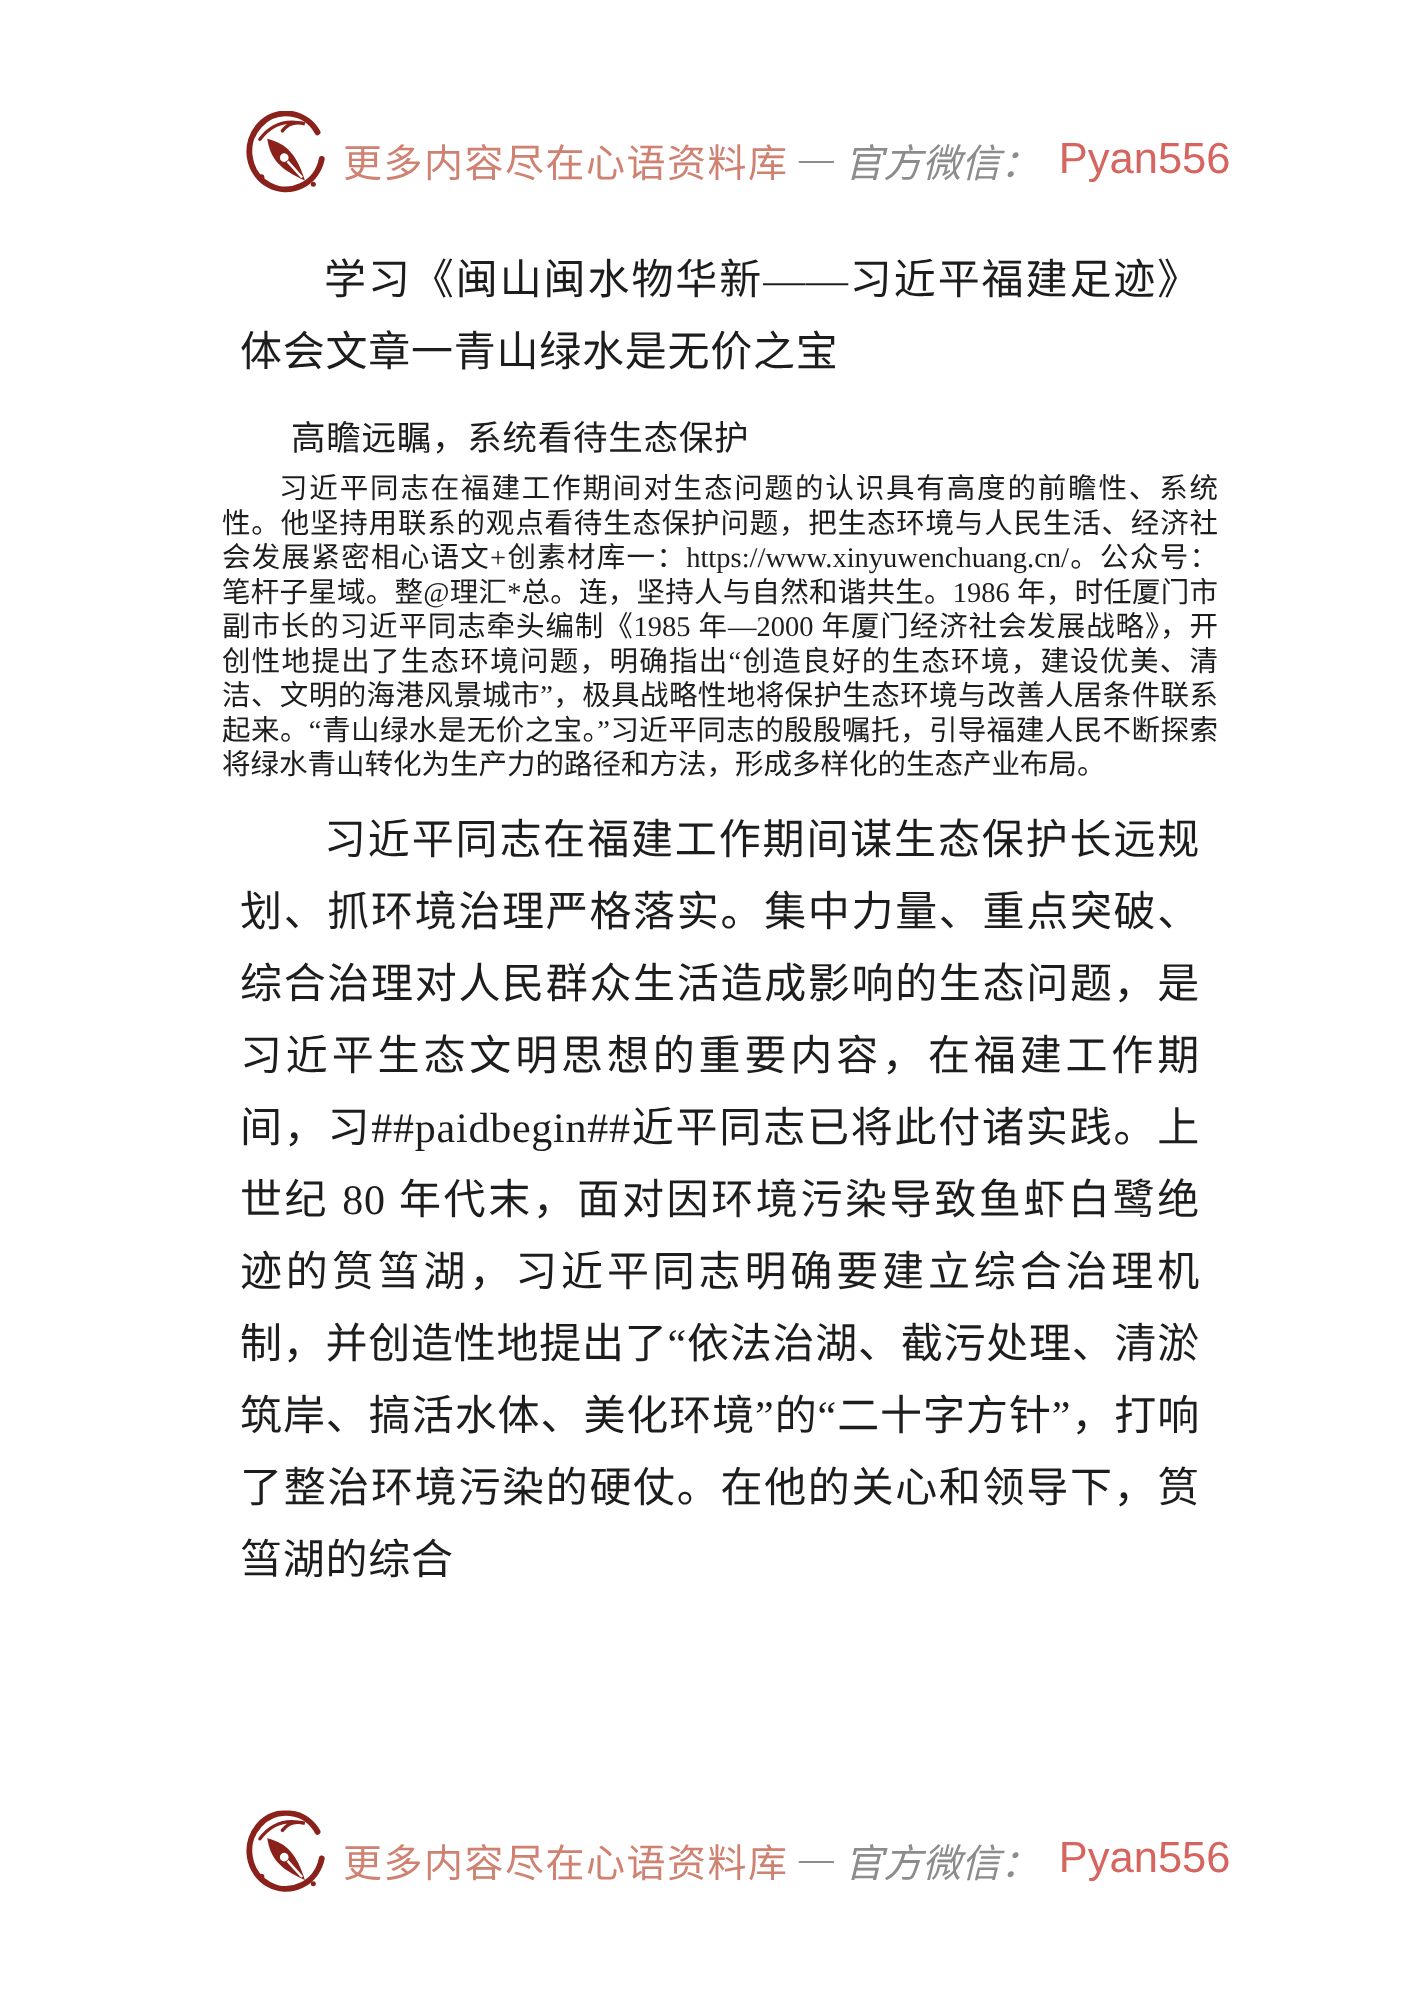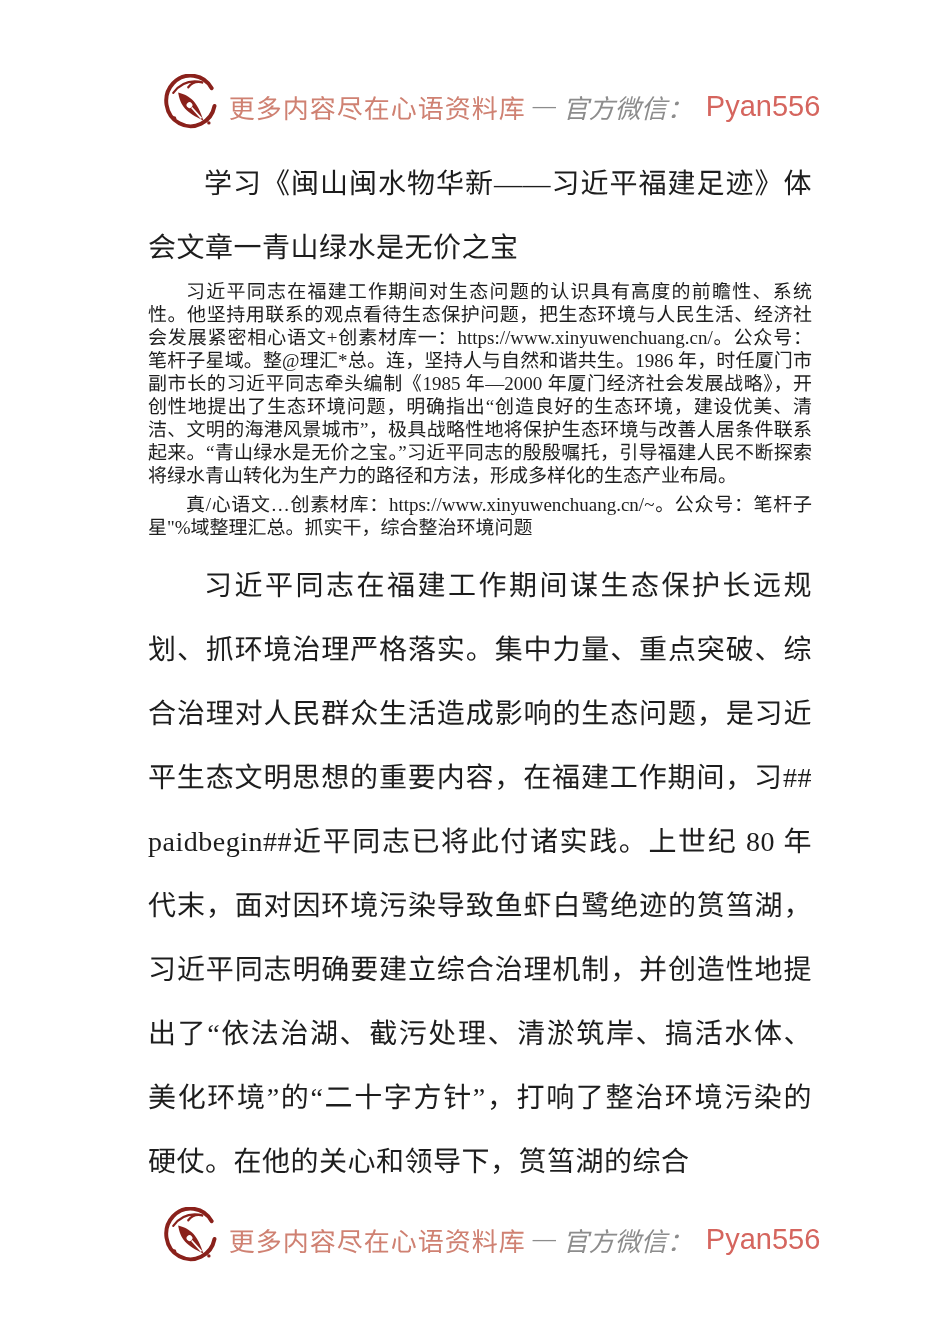--- a/index.html
+++ b/index.html
@@ -46,23 +46,23 @@
     white-space: nowrap;
   }
   
   .content {
     position: absolute;
     top: 152px;
     left: 148px;
     width: 664px;
   }
   .para-big {
-    margin: 0;
+    margin: 12px;
     font-size: 28px;
-    line-height: 64px;
+    line-height: 48px;
     text-align: justify;
     text-indent: 2em;
     word-break: break-all;
     letter-spacing: 0.5px;
   }
   .section-heading {
     margin: 3px 0 1px 0;
     font-size: 23px;
     line-height: 42px;
     text-indent: 2em;
@@ -99,22 +99,22 @@
       </svg>
     </span>
     <span class="wm-brand">更多内容尽在心语资料库</span>
     <span class="wm-sep">—</span>
     <span class="wm-label">官方微信：</span>
     <span class="wm-id">Pyan556</span>
   </div>
 
   <div class="content">
     <p class="para-big">学习《闽山闽水物华新——习近平福建足迹》体会文章一青山绿水是无价之宝</p>
+    <p class="section-heading">高瞻远瞩，系统看待生态保护</p>
     <p class="para-small">习近平同志在福建工作期间对生态问题的认识具有高度的前瞻性、系统性。他坚持用联系的观点看待生态保护问题，把生态环境与人民生活、经济社会发展紧密相心语文+创素材库一：https://www.xinyuwenchuang.cn/。公众号：笔杆子星域。整@理汇*总。连，坚持人与自然和谐共生。1986 年，时任厦门市副市长的习近平同志牵头编制《1985 年—2000 年厦门经济社会发展战略》，开创性地提出了生态环境问题，明确指出“创造良好的生态环境，建设优美、清洁、文明的海港风景城市”，极具战略性地将保护生态环境与改善人居条件联系起来。“青山绿水是无价之宝。”习近平同志的殷殷嘱托，引导福建人民不断探索将绿水青山转化为生产力的路径和方法，形成多样化的生态产业布局。</p>
-    <p class="para-small second">真/心语文…创素材库：https://www.xinyuwenchuang.cn/~。公众号：笔杆子星"%域整理汇总。抓实干，综合整治环境问题</p>
     <p class="para-big body">习近平同志在福建工作期间谋生态保护长远规划、抓环境治理严格落实。集中力量、重点突破、综合治理对人民群众生活造成影响的生态问题，是习近平生态文明思想的重要内容，在福建工作期间，习##paidbegin##近平同志已将此付诸实践。上世纪 80 年代末，面对因环境污染导致鱼虾白鹭绝迹的筼筜湖，习近平同志明确要建立综合治理机制，并创造性地提出了“依法治湖、截污处理、清淤筑岸、搞活水体、美化环境”的“二十字方针”，打响了整治环境污染的硬仗。在他的关心和领导下，筼筜湖的综合</p>
   </div>
 
   <div class="watermark-bar footer">
     <span class="logo-wrap">
       <svg width="60" height="64" viewBox="0 0 64 68" aria-hidden="true">
         <path d="M53 15 A 26 27 0 1 0 56 34" fill="none" stroke="#8a211b" stroke-width="4.2" stroke-linecap="round"></path>
         <path d="M12 20 Q 24 4 44 9 Q 34 6 28 14" fill="none" stroke="#8a211b" stroke-width="2.4" stroke-linecap="round"></path>
         <g transform="rotate(-42 32 36)">
           <path d="M32 14 C 40 26 40 36 32 54 C 24 36 24 26 32 14 Z" fill="#8a211b"></path>

